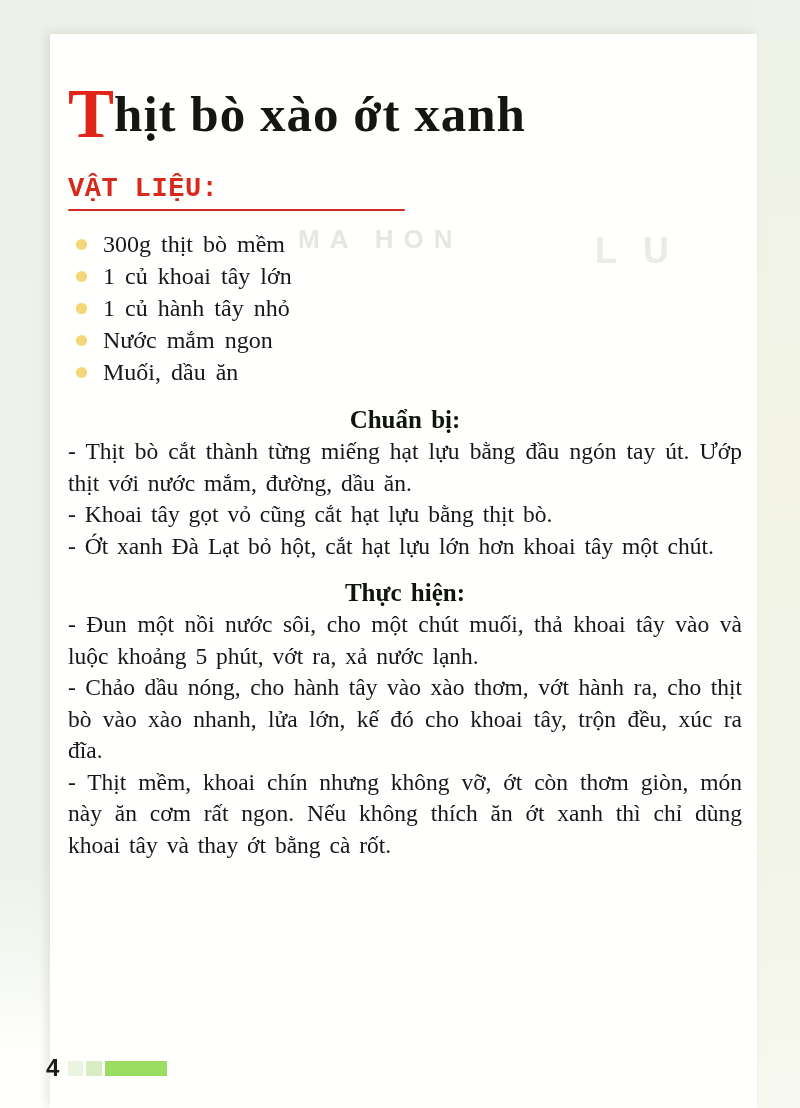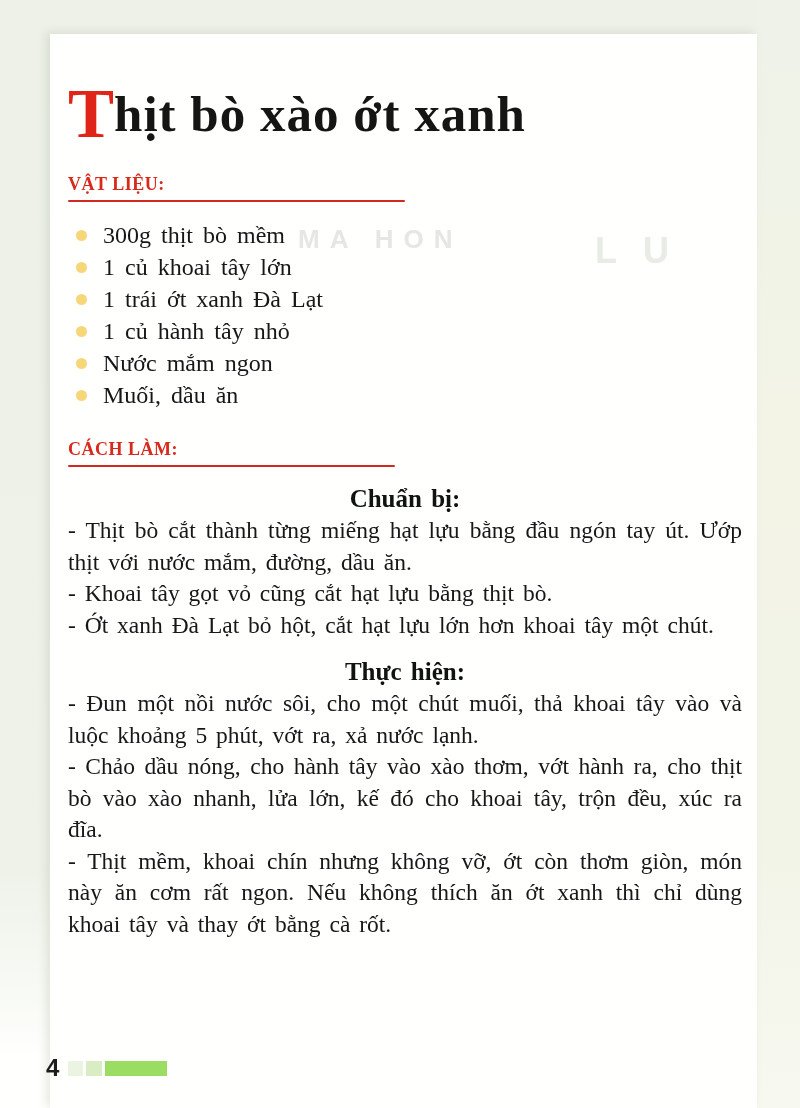--- a/index.html
+++ b/index.html
@@ -43,22 +43,22 @@
   .recipe-title {
     font-size:51px; font-weight:bold; letter-spacing:1px;
     line-height:1.1; color:#151513; white-space:nowrap;
   }
   .recipe-title .initial {
     color:#e02417; font-size:69px; line-height:0.8;
     vertical-align:-6px; letter-spacing:0;
   }
 
   .section-heading {
-    font-family:Liberation Serif, serif;
-    font-size:18px; font-weight:bold; color:#d8291c;
+    font-family:Liberation Mono, monospace;
+    font-size:27px; font-weight:bold; color:#d8291c;
     letter-spacing:0.5px;
   }
   .rule {
     height:2px; background:#cf2a1d; margin-top:5px; border-radius:1px;
   }
   .rule-ingredients { width:337px; }
   .rule-method { width:327px; }
 
   .heading-ingredients { margin-top:32px; }
   .heading-method { margin-top:28px; }
@@ -116,30 +116,26 @@
   <h1 class="recipe-title"><span class="initial">T</span><span>hịt bò xào ớt xanh</span></h1>
 
   <div class="heading-ingredients">
     <div class="section-heading">VẬT LIỆU:</div>
     <div class="rule rule-ingredients"></div>
   </div>
 
   <ul class="ingredient-list">
     <li><span class="bullet"></span><span>300g thịt bò mềm</span></li>
     <li><span class="bullet"></span><span>1 củ khoai tây lớn</span></li>
-    <li><span class="bullet"></span><span>1 trái ớt xanh Đà Lạt</span></li>
+    <li><span class="bullet"></span></li>
     <li><span class="bullet"></span><span>1 củ hành tây nhỏ</span></li>
     <li><span class="bullet"></span><span>Nước mắm ngon</span></li>
     <li><span class="bullet"></span><span>Muối, dầu ăn</span></li>
   </ul>
 
-  <div class="heading-method">
-    <div class="section-heading">CÁCH LÀM:</div>
-    <div class="rule rule-method"></div>
-  </div>
 
   <div class="method-body">
     <div class="subheading">Chuẩn bị:</div>
     <p class="step-para">- Thịt bò cắt thành từng miếng hạt lựu bằng đầu ngón tay út. Ướp thịt với nước mắm, đường, dầu ăn.</p>
     <p class="step-para">- Khoai tây gọt vỏ cũng cắt hạt lựu bằng thịt bò.</p>
     <p class="step-para">- Ớt xanh Đà Lạt bỏ hột, cắt hạt lựu lớn hơn khoai tây một chút.</p>
 
     <div class="subheading">Thực hiện:</div>
     <p class="step-para">- Đun một nồi nước sôi, cho một chút muối, thả khoai tây vào và luộc khoảng 5 phút, vớt ra, xả nước lạnh.</p>
     <p class="step-para">- Chảo dầu nóng, cho hành tây vào xào thơm, vớt hành ra, cho thịt bò vào xào nhanh, lửa lớn, kế đó cho khoai tây, trộn đều, xúc ra đĩa.</p>

